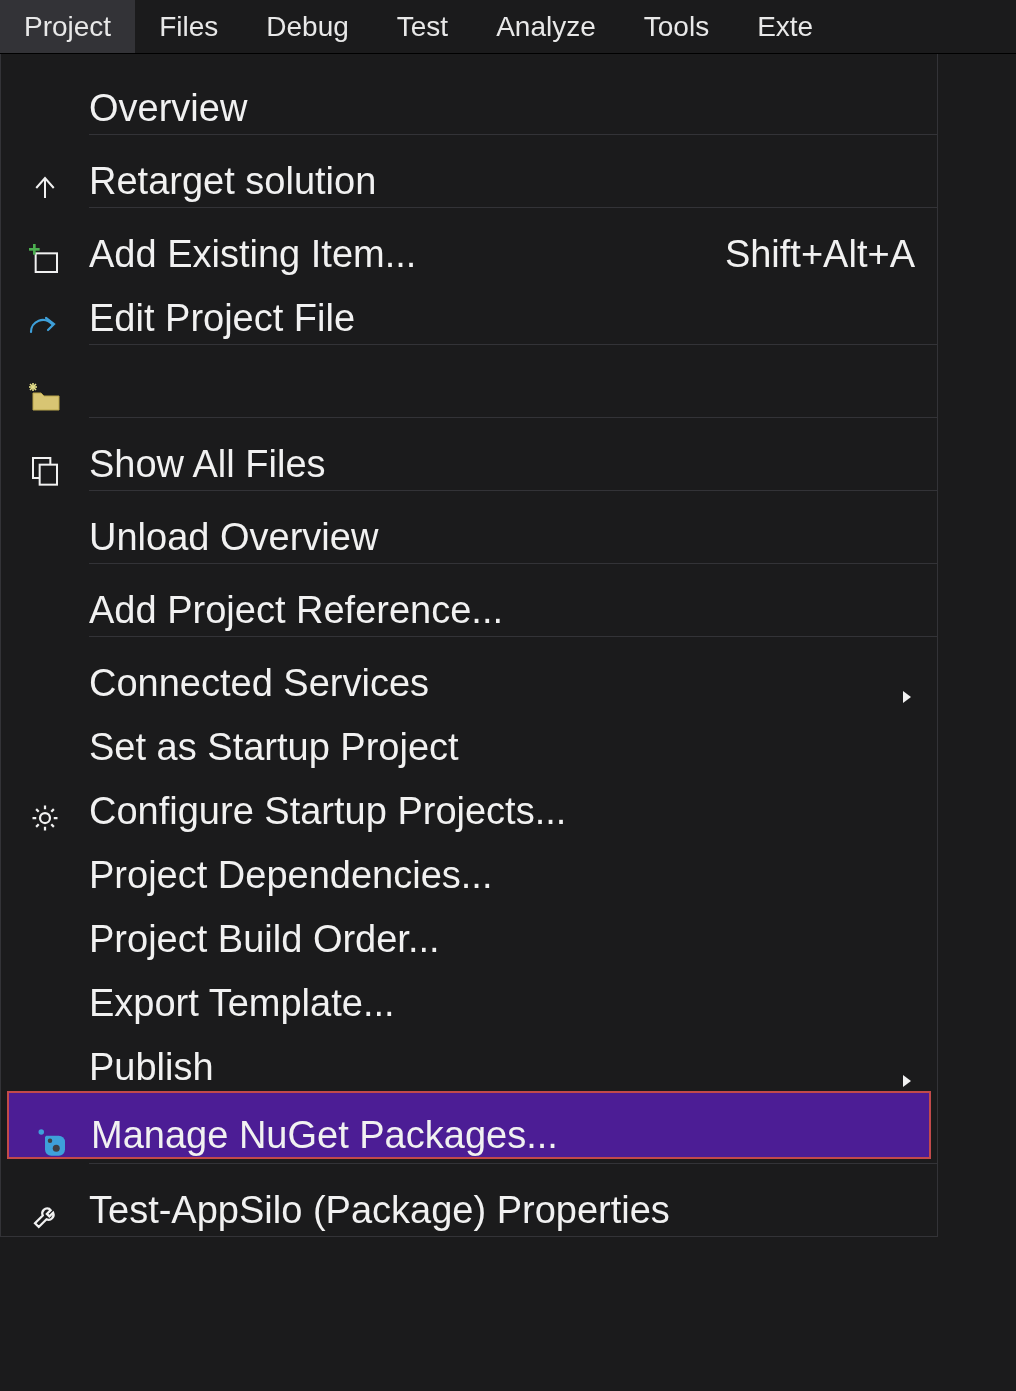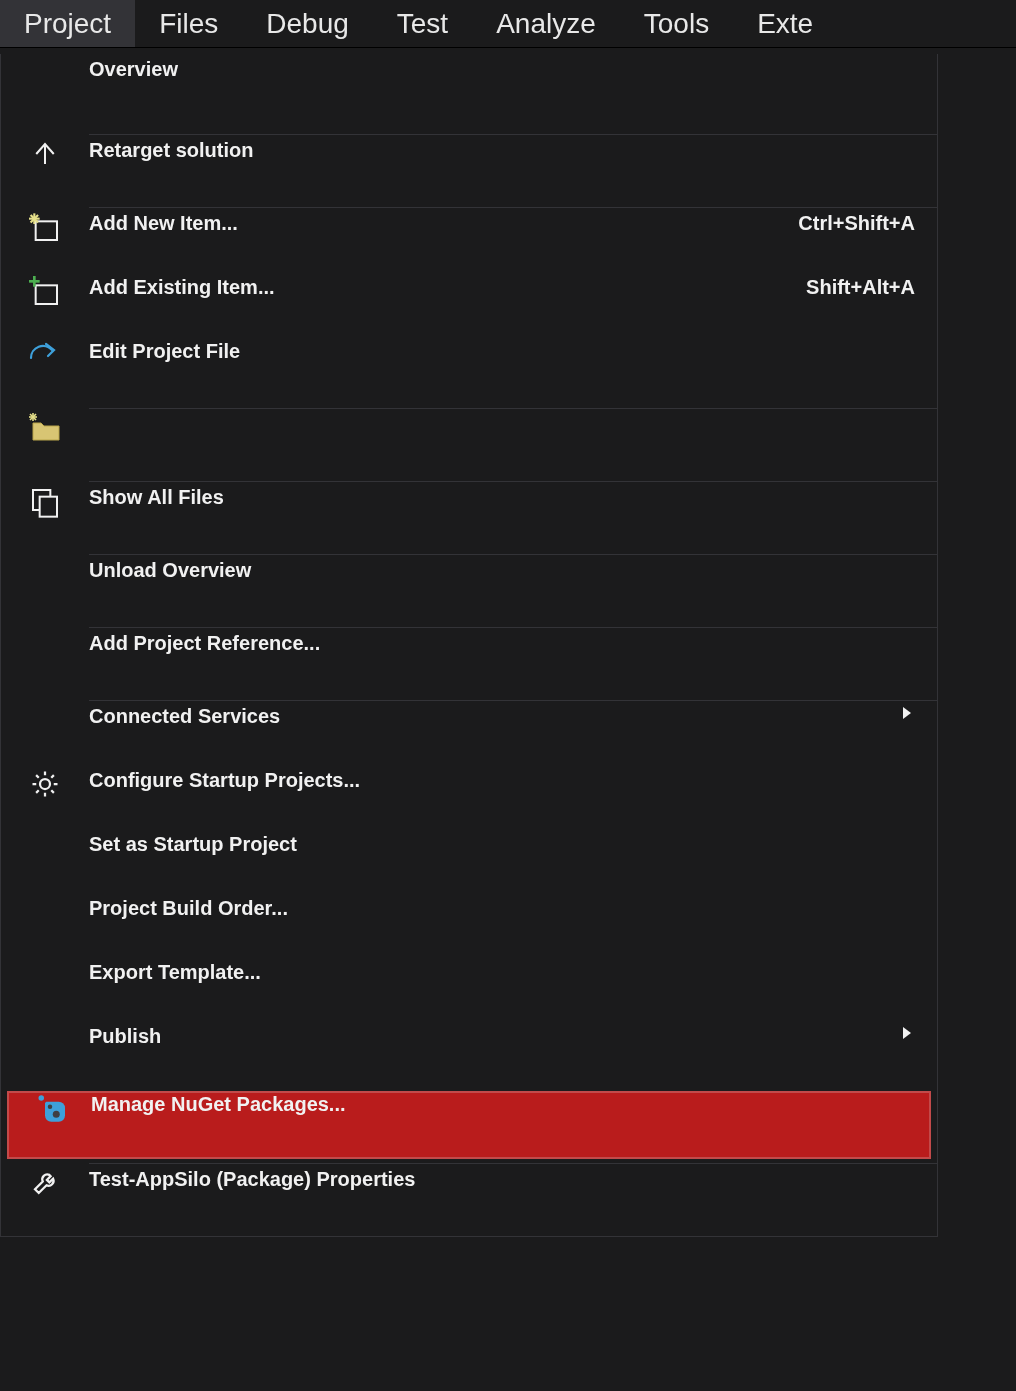--- a/index.html
+++ b/index.html
@@ -7,21 +7,21 @@
     margin: 0; padding: 0;
     width: 1016px; height: 1391px;
     background: #1b1b1c;
     font-family: "Segoe UI", Arial, sans-serif;
     overflow: hidden;
     color: #f1f1f1;
   }
   .menubar {
     display: flex;
     align-items: center;
-    height: 48px;
+    height: 54px;
     background: #1b1b1c;
     border-bottom: 1px solid #000;
     font-size: 28px;
     color: #e8e8e8;
   }
   .menubar .menu-item {
     padding: 8px 24px;
     height: 100%;
     display: flex;
     align-items: center;
@@ -36,25 +36,24 @@
     top: 54px;
     width: 938px;
     background: #1b1b1c;
     border: 1px solid #333337;
     border-top: none;
     padding-top: 4px;
     padding-bottom: 4px;
   }
   .row {
     display: flex;
-    align-items: flex-start;
+    align-items: flex-end;
     height: 64px;
     padding-right: 22px;
-    font-size: 20px;
-    font-weight: bold;
+    font-size: 38px;
   }
   .row.first { height: 72px; }
   .icon-cell {
     width: 88px;
     flex: 0 0 88px;
     display: flex;
     align-items: center;
     justify-content: center;
   }
   .label-cell {
@@ -74,21 +73,21 @@
   .separator {
     height: 1px;
     margin-left: 88px;
     margin-right: 0;
     border-top: 1px solid #333337;
     margin-top: 4px;
     margin-bottom: 4px;
   }
   .highlight-box {
     border: 2px solid #c24a4a;
-    background: #b91c1c;
+    background: #4c1d95;
     margin: 2px 6px;
   }
   .highlight-box .row { height: 64px; }
   svg { display: block; }
 </style>
 </head>
 <body>
 
 <div class="menubar">
   <div class="menu-item active">
@@ -128,37 +127,20 @@
       <svg width="30" height="30" viewBox="0 0 24 24" fill="none" stroke="#f1f1f1" stroke-width="1.6">
           <line x1="12" y1="20" x2="12" y2="5"></line>
           <polyline points="5,12 12,4 19,12"></polyline>
         </svg>
     </div>
     <div class="label-cell">Retarget solution</div>
   </div>
 
   <div class="separator"></div>
 
-  <div class="row">
-    <div class="icon-cell">
-      <svg width="32" height="32" viewBox="0 0 24 24">
-          <g stroke="#f1f1f1" stroke-width="1.5" fill="none">
-            <rect x="5" y="7" width="16" height="14"></rect>
-          </g>
-          <g stroke="#e6e08a" stroke-width="1.6">
-            <line x1="4" y1="1" x2="4" y2="9"></line>
-            <line x1="0" y1="5" x2="8" y2="5"></line>
-            <line x1="1.2" y1="2.2" x2="6.8" y2="7.8"></line>
-            <line x1="6.8" y1="2.2" x2="1.2" y2="7.8"></line>
-          </g>
-        </svg>
-    </div>
-    <div class="label-cell">Add New Item...</div>
-    <div class="shortcut-cell">Ctrl+Shift+A</div>
-  </div>
 
   <div class="row">
     <div class="icon-cell">
       <svg width="32" height="32" viewBox="0 0 24 24">
           <g stroke="#f1f1f1" stroke-width="1.5" fill="none">
             <rect x="5" y="7" width="16" height="14"></rect>
           </g>
           <g stroke="#4caf50" stroke-width="2">
             <line x1="4" y1="0" x2="4" y2="8"></line>
             <line x1="0" y1="4" x2="8" y2="4"></line>
@@ -227,34 +209,38 @@
     <div class="icon-cell"></div>
     <div class="label-cell">Connected Services</div>
     <div class="chevron-cell">
       <svg width="16" height="16" viewBox="0 0 16 16">
           <polygon points="4,2 12,8 4,14" fill="#f1f1f1"></polygon>
         </svg>
     </div>
   </div>
 
   <div class="row">
+    <div class="icon-cell"></div>
+    <div class="label-cell">Set as Startup Project</div>
+  </div>
+
+  <div class="row">
     <div class="icon-cell">
       <svg width="30" height="30" viewBox="0 0 24 24" fill="none" stroke="#f1f1f1" stroke-width="1.8">
           <circle cx="12" cy="12" r="4"></circle>
           <path d="M12 2v3M12 19v3M2 12h3M19 12h3M4.9 4.9l2.1 2.1M17 17l2.1 2.1M4.9 19.1l2.1-2.1M17 7l2.1-2.1"></path>
         </svg>
     </div>
     <div class="label-cell">Configure Startup Projects...</div>
   </div>
 
   <div class="row">
     <div class="icon-cell"></div>
-    <div class="label-cell">Set as Startup Project</div>
-  </div>
-
+    <div class="label-cell">Project Dependencies...</div>
+  </div>
 
   <div class="row">
     <div class="icon-cell"></div>
     <div class="label-cell">Project Build Order...</div>
   </div>
 
   <div class="row">
     <div class="icon-cell"></div>
     <div class="label-cell">Export Template...</div>
   </div>

